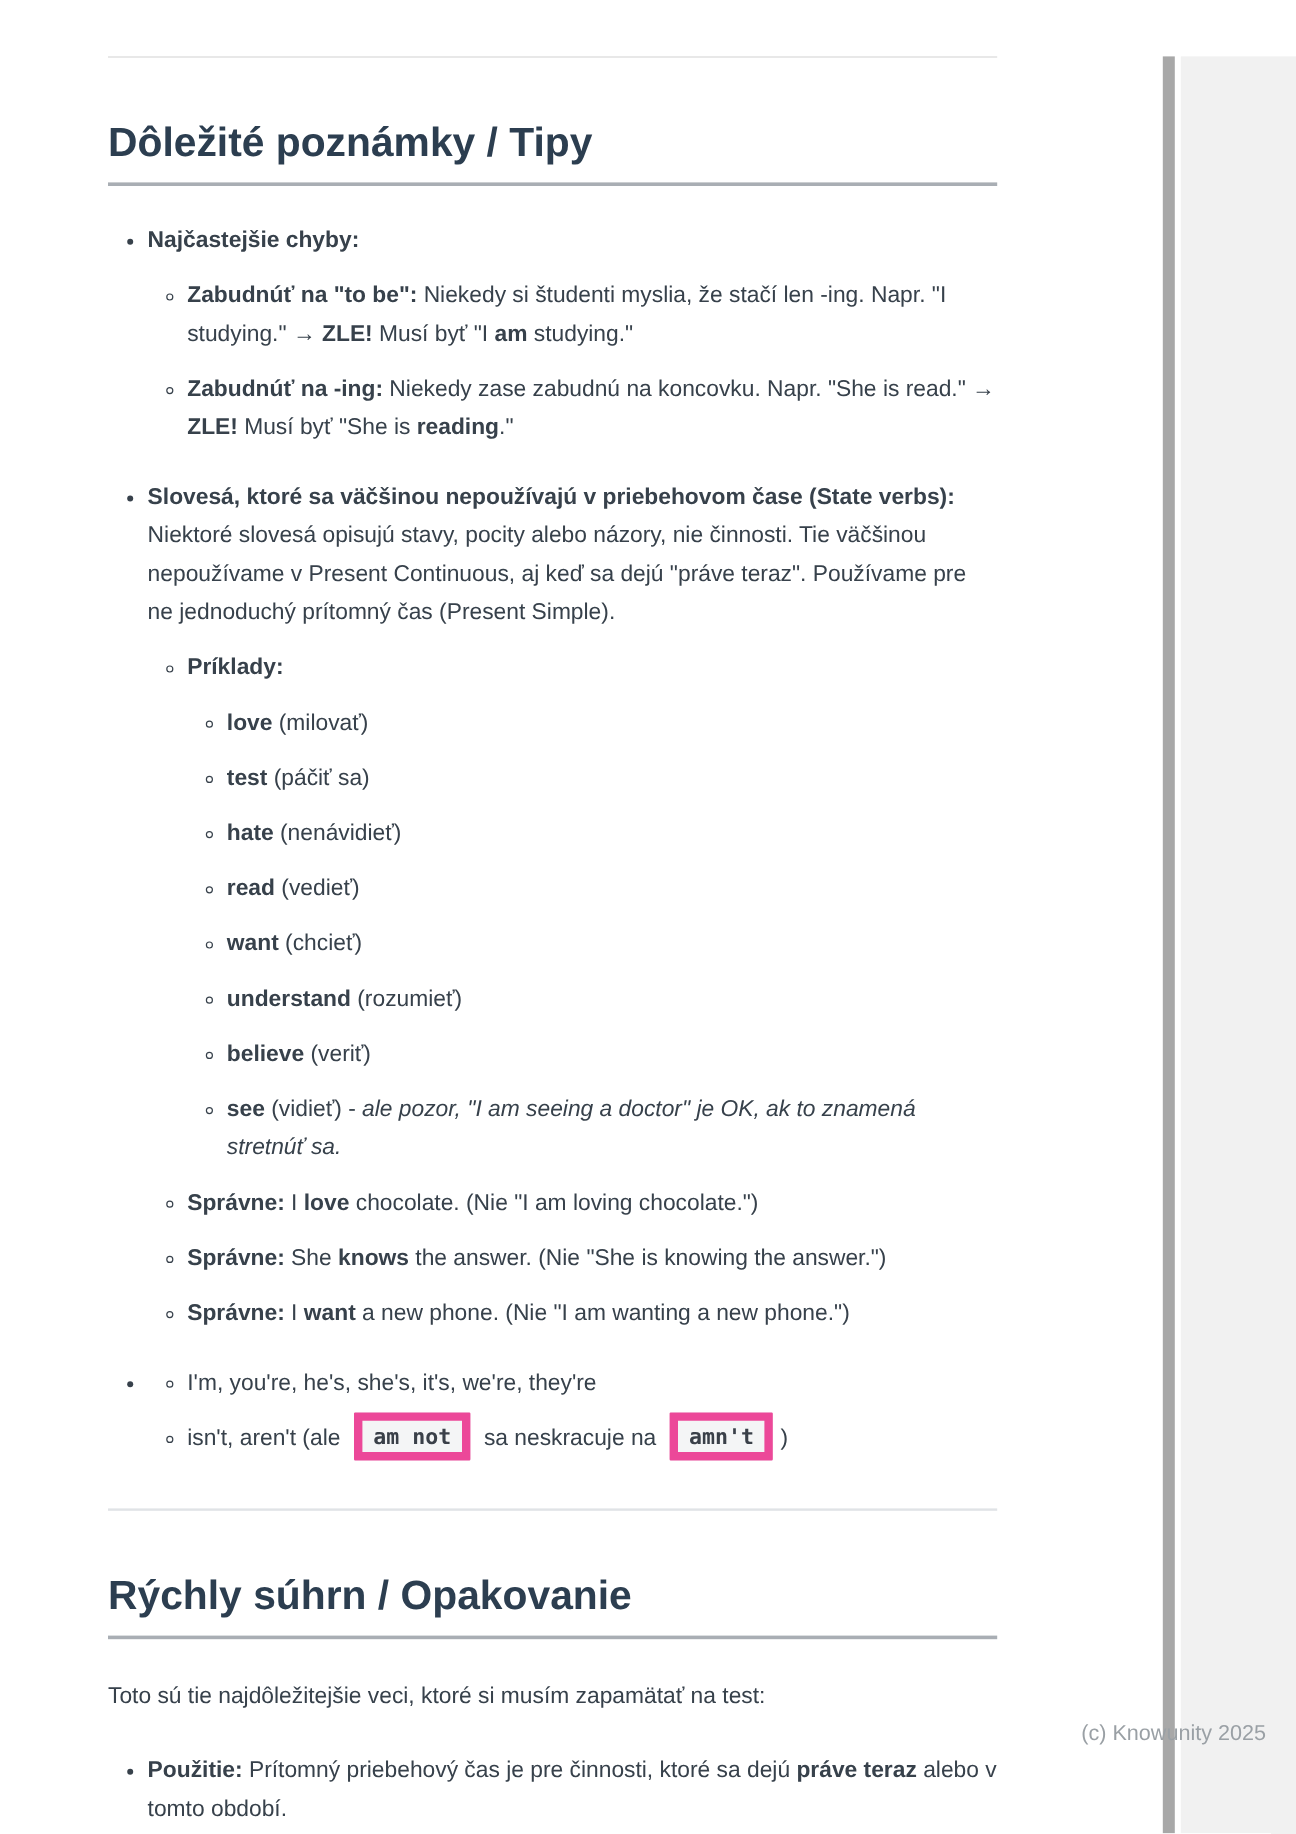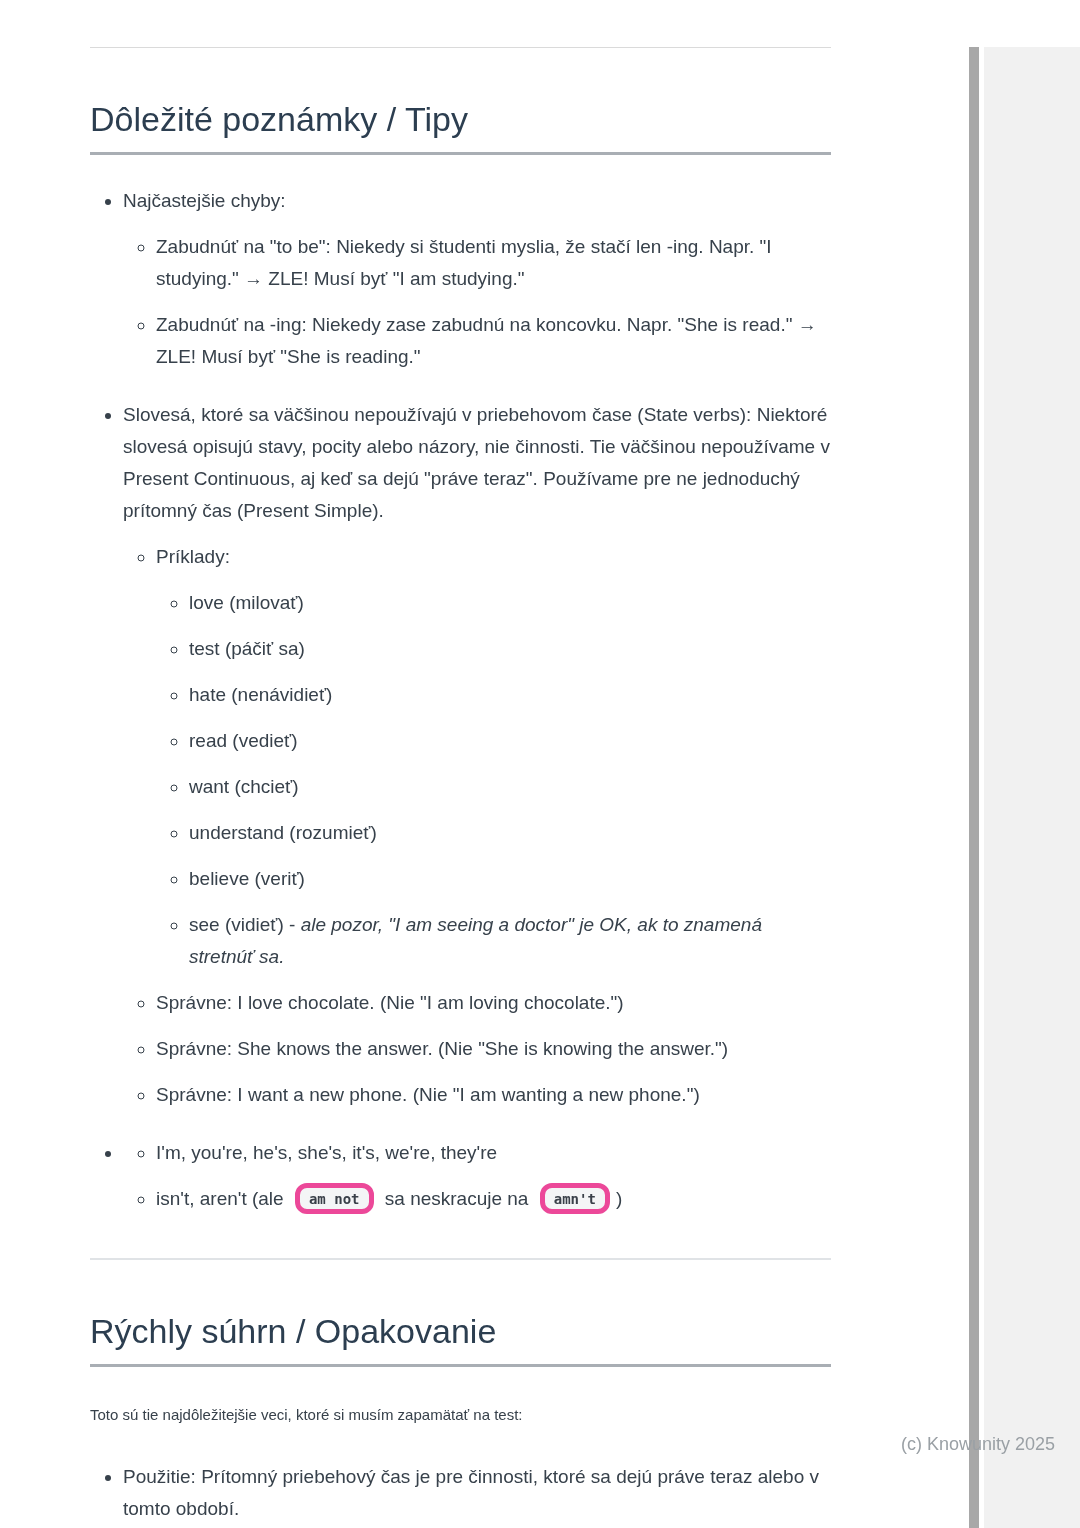--- a/index.html
+++ b/index.html
@@ -2,40 +2,40 @@
 <html><head>
 <meta charset="utf-8">
 <style>
   html,body{margin:0;padding:0;background:#ffffff;}
   .canvas{
     position:relative;width:1080px;height:1528px;background:#ffffff;overflow:hidden;
     font-family:"Liberation Sans","DejaVu Sans",sans-serif;color:#37414b;
   }
   .content{position:absolute;left:90px;top:0;width:741px;}
   .top-rule{height:1px;background:#dadada;margin-top:47px;}
-  h1{font-size:34px;line-height:40px;font-weight:400;color:#2c3e50;margin:51px 0 13px;}
+  h1{font-size:34px;line-height:40px;font-weight:700;color:#2c3e50;margin:51px 0 13px;}
   .h-rule{height:3px;background:#a9aeb4;margin:0 0 6px;}
   ul{margin:0;padding-left:33px;list-style:disc;}
   ul ul{list-style:circle;}
   ul ul ul{list-style:circle;}
   li{margin:14px 0;font-size:19px;line-height:32px;}
   li::marker{color:#37414b;}
   .l1{margin-top:30px;}
   .l1 > li{margin:26px 0;}
   li > ul{margin-top:13px;}
-  .b{font-weight:400;}
+  .b{font-weight:700;}
   .i{font-style:italic;}
   .chip{
     font-family:"DejaVu Sans Mono","Liberation Mono",monospace;
-    font-size:14px;font-weight:700;color:#3a4049;background:#f4f5f6;
-    border:5px solid #ec4899;border-radius:12px;padding:3px 9px 2px;margin:0 6px;
+    font-size:18px;font-weight:700;color:#3a4049;background:#f4f5f6;
+    border:7px solid #ec4899;border-radius:1px;padding:3px 9px 2px;margin:0 6px;
     white-space:nowrap;position:relative;top:-1px;
   }
   .divider{border:none;height:2px;background:#e0e3e6;margin:42px 0 0;}
-  p.intro{font-size:15px;line-height:32px;margin:32px 0 26px;}
+  p.intro{font-size:19px;line-height:32px;margin:32px 0 26px;}
   .right-panel{position:absolute;left:984px;top:47px;width:96px;height:1481px;background:#f1f1f1;}
   .scrollbar-track{position:absolute;left:967px;top:47px;width:14px;height:1481px;background:transparent;}
   .scrollbar-thumb{position:absolute;left:2px;top:0;width:10px;height:1481px;background:#a8a8a8;}
   .watermark{position:absolute;left:901px;top:1434px;font-size:18px;color:#9aa0a5;z-index:5;}
 </style>
 </head>
 <body>
 
 <div class="canvas">
   <div class="content">

